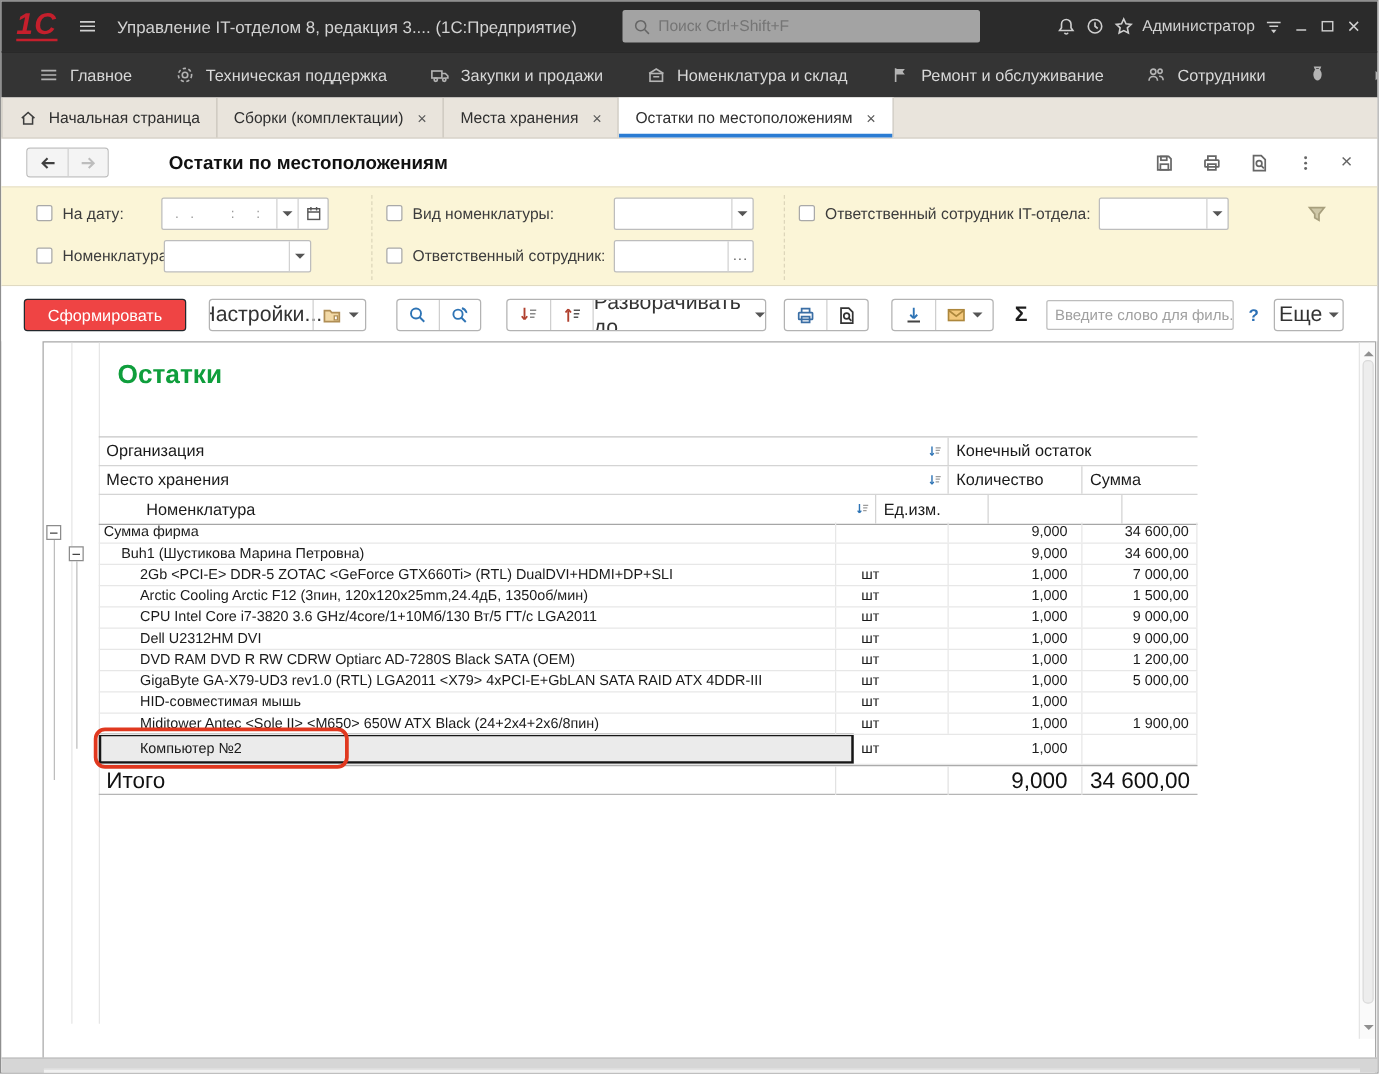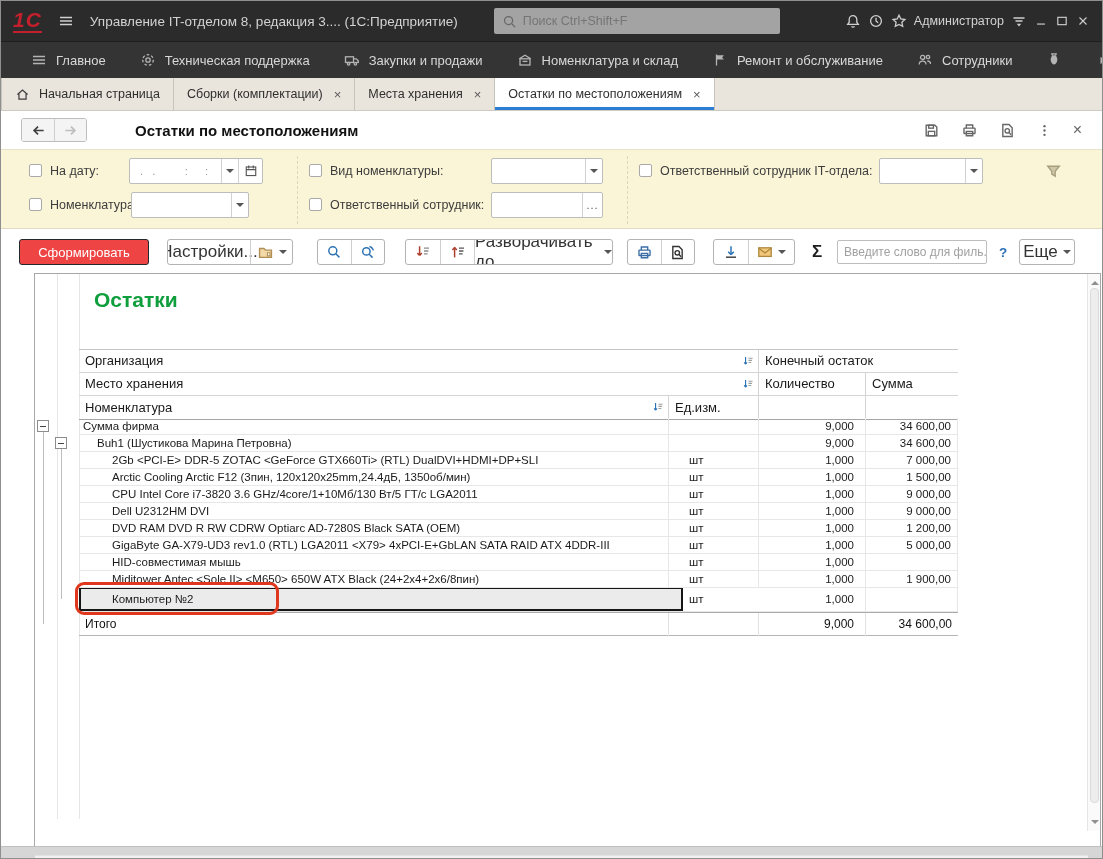--- a/index.html
+++ b/index.html
@@ -2,21 +2,21 @@
 <html><head>
 <meta charset="utf-8">
 <style>
   * { box-sizing: border-box; margin:0; padding:0; }
   html,body { background:#ffffff; }
   body { width:1103px; height:859px; font-family:"Liberation Sans", sans-serif; position:relative; overflow:hidden; }
   .window { position:absolute; inset:0; border:1px solid #8f8f8f; background:#fff; overflow:hidden; }
 
   
   .titlebar { position:absolute; left:0; top:0; width:100%; height:40px; background:#2b2b2b; display:flex; align-items:center; padding:0 12px; gap:16px; color:#cfcfcf; }
-  .logo { color:#c41f2c; font-weight:bold; font-style:italic; font-size:21px; letter-spacing:1px; border-bottom:2px solid #c41f2c; line-height:22px; }
+  .logo { color:#c41f2c; font-weight:bold; font-style:italic; font-size:24px; letter-spacing:1px; border-bottom:2px solid #c41f2c; line-height:22px; }
   .tb-title { font-size:13.5px; color:#d2d2d2; white-space:nowrap; }
   .searchbox { width:286px; height:26px; background:#a3a3a3; border-radius:2px; display:flex; align-items:center; gap:6px; padding:0 8px; margin-left:20px; color:#656565; }
   .searchbox .ph { font-size:12.5px; color:#757575; }
   .tb-right { margin-left:auto; display:flex; align-items:center; gap:7px; }
   .tb-user { font-size:12.5px; color:#d2d2d2; }
   .icon { display:inline-flex; align-items:center; justify-content:center; line-height:0; }
   .icon svg { display:block; }
 
   
   .menubar { position:absolute; left:0; top:40px; width:100%; height:37px; background:#343434; display:flex; align-items:center; padding:0 14px 0 30px; gap:34px; border-top:1px solid #1e1e1e; }
@@ -66,35 +66,35 @@
   .help { color:#2b6fb5; font-weight:bold; font-size:13.5px; }
   .tinput { position:absolute; top:11px; height:24px; background:#fff; border:1px solid #bdbdbd; border-radius:2px; font-size:12px; color:#a0a0a0; display:flex; align-items:center; padding:0 6px; white-space:nowrap; overflow:hidden; }
 
   
   .panel { position:absolute; left:18px; top:272px; width:1067px; height:597px; border:1px solid #a8a8a8; background:#fff; overflow:hidden;margin-left:15px; }
   .gline { position:absolute; top:0; width:1px; height:545px; background:#e6e6e6; }
   .rtitle { position:absolute; left:59px; top:14px; font-size:21px; font-weight:bold; color:#0f9e3c; }
 
   .thead { position:absolute; left:44px; top:75px; width:879px; border-top:1px solid #c6c6c6; border-bottom:1px solid #a6a6a6; font-size:13px; color:#1a1a1a; }
   .hrow { display:grid; height:23px; line-height:22px; border-bottom:1px solid #d4d4d4; }
-  .hrow:last-child { border-bottom:none; }
+  .hrow:last-child { border-bottom:none;padding-left:32px; }
   .hcell { padding-left:6px; border-right:1px solid #d4d4d4; display:flex; align-items:center; overflow:hidden; white-space:nowrap; }
   .hcell .sort { margin-left:auto; margin-right:3px; }
 
   .rows { position:absolute; left:44px; top:144px; width:879px; z-index:2; }
   .trow { display:grid; grid-template-columns:590px 90px 107px 92px; height:17px; line-height:16px; font-size:11.5px; color:#1b1b1b; border-bottom:1px solid #e7e7e7; }
   .trow > div { border-right:1px solid #e7e7e7; overflow:hidden; white-space:nowrap; }
   .c-name { padding-left:4px; }
   .ind1 { padding-left:18px; } .ind2 { padding-left:33px; }
   .c-unit { padding-left:20px; }
   .c-qty, .c-sum { text-align:right; }
   .c-qty { padding-right:11px; } .c-sum { padding-right:6px; }
   .trow.sel { height:24px; line-height:23px; }
   .trow.sel > .c-name, .trow.sel > .c-unit { border-right-color:transparent; border-bottom:none; }
-  .totrow { display:grid; grid-template-columns:590px 90px 107px 92px; height:24px; line-height:23px; font-size:12px; color:#111; border-top:1px solid #ababab; border-bottom:1px solid #b5b5b5; }
+  .totrow { display:grid; grid-template-columns:590px 90px 107px 92px; height:24px; line-height:23px; font-size:18px; color:#111; border-top:1px solid #ababab; border-bottom:1px solid #b5b5b5; }
   .totrow > div { border-right:1px solid #e2e2e2; }
 
   .expander { position:absolute; width:12px; height:12px; background:#fff; border:1px solid #8c8c8c; z-index:3; }
   .expander::after { content:""; position:absolute; left:2px; right:2px; top:5px; height:1px; background:#444; }
   .treeline { position:absolute; width:1px; background:#bdbdbd; z-index:1; }
 
   .sel-overlay { position:absolute; left:44px; top:313px; width:604px; height:24px; background:#ebebeb; border:2px solid #161616; z-index:1; }
   .annotation { position:absolute; left:40px; top:308px; width:204px; height:33px; border:3px solid #e0381f; border-radius:9px; z-index:6; }
 
   

